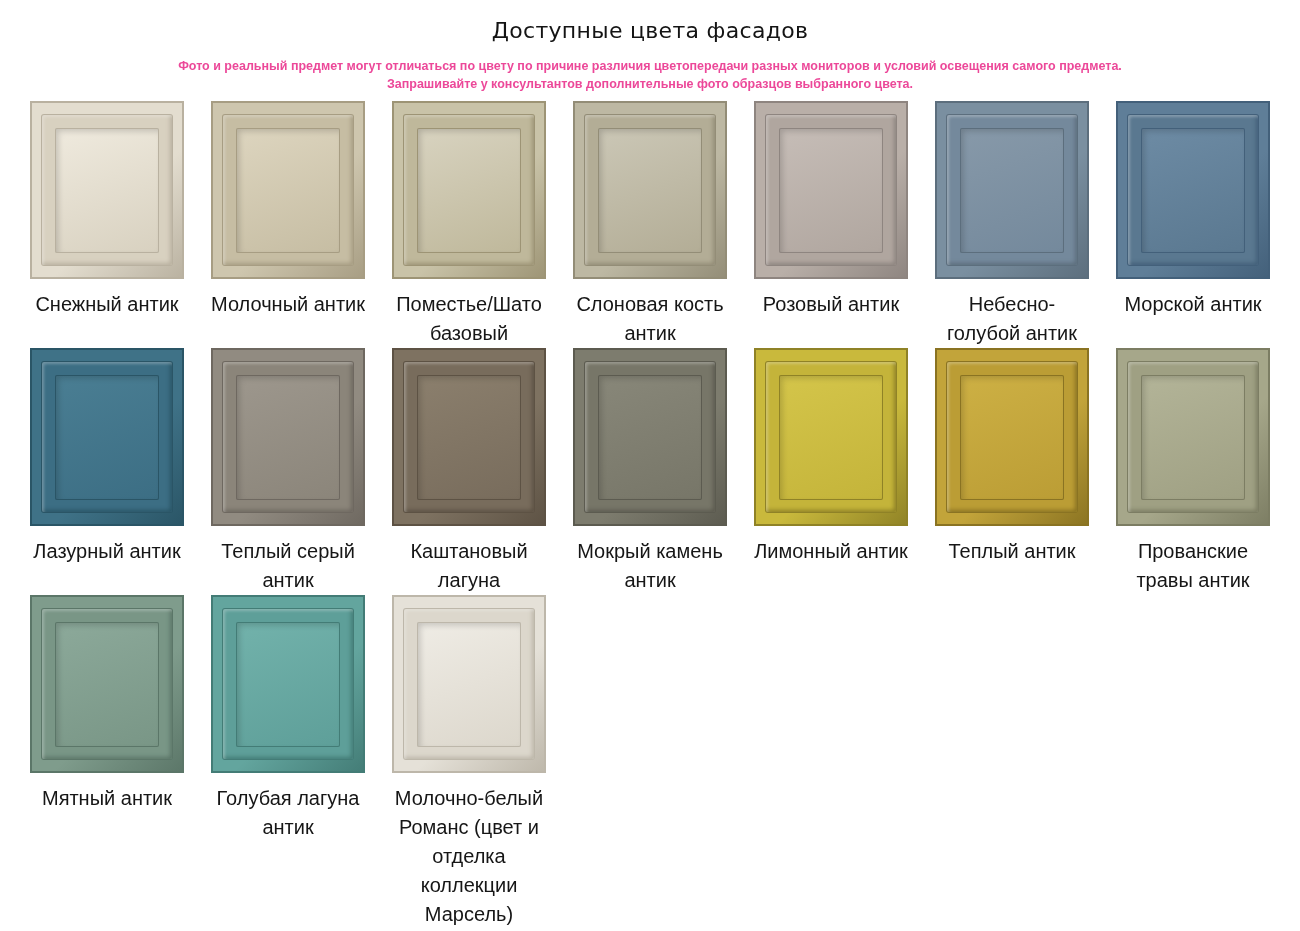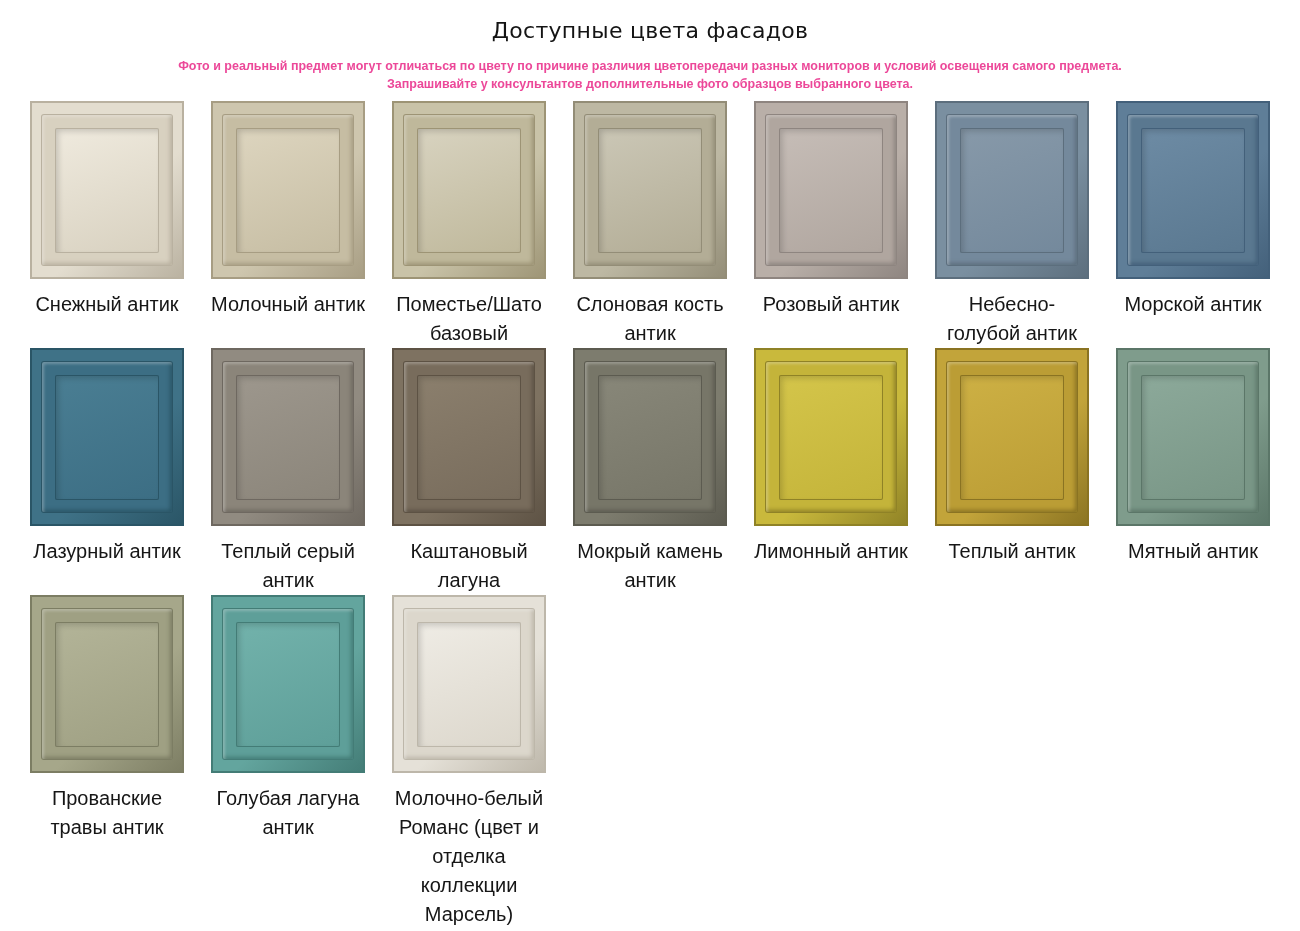--- a/index.html
+++ b/index.html
@@ -209,36 +209,36 @@
       <div class="cell">
         <div class="swatch">
           <div class="frame" style="background: linear-gradient(135deg, rgb(194, 164, 58) 0%, rgb(194, 164, 58) 60%, rgb(138, 115, 34) 100%); box-shadow: rgb(138, 115, 34) 0px 0px 0px 2px inset;"></div>
           <div class="bevel" style="background: rgb(187, 157, 53); box-shadow: rgba(255, 255, 255, 0.28) 2px 2px 3px inset, rgb(138, 115, 34) -2px -2px 4px inset, rgb(138, 115, 34) 0px 0px 0px 1px;"></div>
           <div class="inner" style="background: linear-gradient(160deg, rgb(205, 176, 68) 0%, rgb(187, 157, 53) 100%); box-shadow: rgb(138, 115, 34) 0px 0px 0px 1px inset, rgba(0, 0, 0, 0.18) 3px 3px 6px inset;"></div>
         </div>
         <div class="caption">Теплый антик</div>
       </div>
       <div class="cell">
         <div class="swatch">
+          <div class="frame" style="background: linear-gradient(135deg, rgb(166, 167, 138) 0%, rgb(166, 167, 138) 60%, rgb(124, 125, 99) 100%); box-shadow: rgb(124, 125, 99) 0px 0px 0px 2px inset;"></div>
+          <div class="bevel" style="background: rgb(159, 160, 131); box-shadow: rgba(255, 255, 255, 0.28) 2px 2px 3px inset, rgb(124, 125, 99) -2px -2px 4px inset, rgb(124, 125, 99) 0px 0px 0px 1px;"></div>
+          <div class="inner" style="background: linear-gradient(160deg, rgb(179, 180, 152) 0%, rgb(159, 160, 131) 100%); box-shadow: rgb(124, 125, 99) 0px 0px 0px 1px inset, rgba(0, 0, 0, 0.18) 3px 3px 6px inset;"></div>
+        </div>
+        <div class="caption">Прованские травы антик</div>
+      </div>
+      <div class="cell">
+        <div class="swatch">
           <div class="frame" style="background: linear-gradient(135deg, rgb(127, 156, 140) 0%, rgb(127, 156, 140) 60%, rgb(91, 118, 104) 100%); box-shadow: rgb(91, 118, 104) 0px 0px 0px 2px inset;"></div>
           <div class="bevel" style="background: rgb(121, 150, 134); box-shadow: rgba(255, 255, 255, 0.28) 2px 2px 3px inset, rgb(91, 118, 104) -2px -2px 4px inset, rgb(91, 118, 104) 0px 0px 0px 1px;"></div>
           <div class="inner" style="background: linear-gradient(160deg, rgb(140, 169, 154) 0%, rgb(121, 150, 134) 100%); box-shadow: rgb(91, 118, 104) 0px 0px 0px 1px inset, rgba(0, 0, 0, 0.18) 3px 3px 6px inset;"></div>
         </div>
         <div class="caption">Мятный антик</div>
       </div>
       <div class="cell">
         <div class="swatch">
-          <div class="frame" style="background: linear-gradient(135deg, rgb(166, 167, 138) 0%, rgb(166, 167, 138) 60%, rgb(124, 125, 99) 100%); box-shadow: rgb(124, 125, 99) 0px 0px 0px 2px inset;"></div>
-          <div class="bevel" style="background: rgb(159, 160, 131); box-shadow: rgba(255, 255, 255, 0.28) 2px 2px 3px inset, rgb(124, 125, 99) -2px -2px 4px inset, rgb(124, 125, 99) 0px 0px 0px 1px;"></div>
-          <div class="inner" style="background: linear-gradient(160deg, rgb(179, 180, 152) 0%, rgb(159, 160, 131) 100%); box-shadow: rgb(124, 125, 99) 0px 0px 0px 1px inset, rgba(0, 0, 0, 0.18) 3px 3px 6px inset;"></div>
-        </div>
-        <div class="caption">Прованские травы антик</div>
-      </div>
-      <div class="cell">
-        <div class="swatch">
           <div class="frame" style="background: linear-gradient(135deg, rgb(99, 165, 158) 0%, rgb(99, 165, 158) 60%, rgb(67, 124, 118) 100%); box-shadow: rgb(67, 124, 118) 0px 0px 0px 2px inset;"></div>
           <div class="bevel" style="background: rgb(94, 159, 153); box-shadow: rgba(255, 255, 255, 0.28) 2px 2px 3px inset, rgb(67, 124, 118) -2px -2px 4px inset, rgb(67, 124, 118) 0px 0px 0px 1px;"></div>
           <div class="inner" style="background: linear-gradient(160deg, rgb(114, 178, 171) 0%, rgb(94, 159, 153) 100%); box-shadow: rgb(67, 124, 118) 0px 0px 0px 1px inset, rgba(0, 0, 0, 0.18) 3px 3px 6px inset;"></div>
         </div>
         <div class="caption">Голубая лагуна антик</div>
       </div>
       <div class="cell">
         <div class="swatch">
           <div class="frame" style="background: linear-gradient(135deg, rgb(229, 225, 216) 0%, rgb(229, 225, 216) 60%, rgb(189, 183, 170) 100%); box-shadow: rgb(189, 183, 170) 0px 0px 0px 2px inset;"></div>
           <div class="bevel" style="background: rgb(220, 215, 204); box-shadow: rgba(255, 255, 255, 0.28) 2px 2px 3px inset, rgb(189, 183, 170) -2px -2px 4px inset, rgb(189, 183, 170) 0px 0px 0px 1px;"></div>

